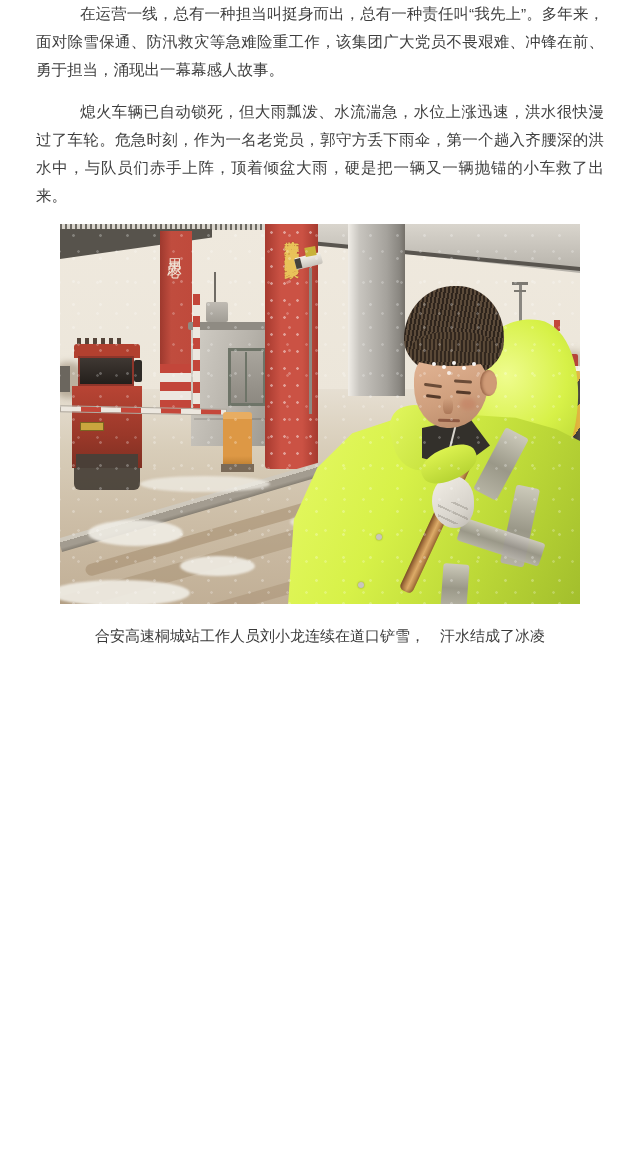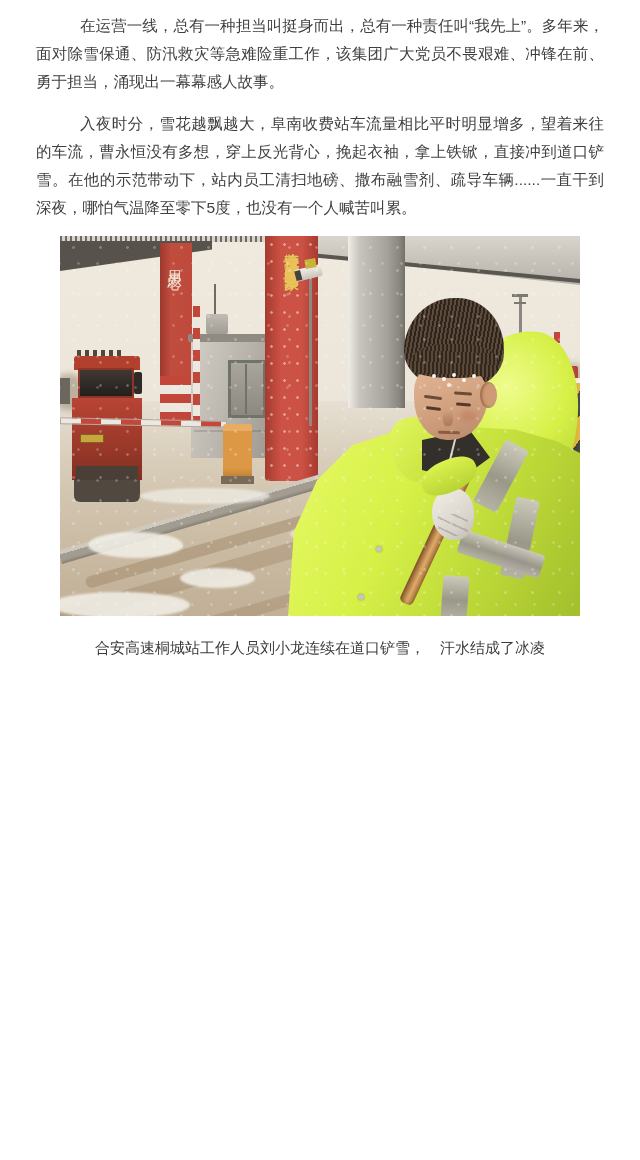--- a/index.html
+++ b/index.html
@@ -3,21 +3,21 @@
 <meta charset="utf-8">
 <style>
   :root{
     --text:#3f3f3f; --banner-red:#bf4a3c; --jacket-green:#d7f148;
     --hazard-yellow:#ddad2c; --photo-sky:#ece6da;
   }
   html,body{margin:0;padding:0;background:#fff;}
   #page{width:640px;height:1160px;overflow:hidden;background:#fff;
         font-family:"Liberation Sans","DejaVu Sans",sans-serif;position:relative;}
   
-  .article{padding:12px 36px 0;}
+  .article{padding:0 36px 0;}
   .para{font-size:15.5px;line-height:28px;color:var(--text);
         text-indent:44px;margin:0 0 14px;text-align:justify;}
   
   .photo-wrap{width:520px;margin:8px auto 0;}
   .photo{position:relative;width:520px;height:380px;overflow:hidden;
          background:linear-gradient(180deg,#efe9de 0%,var(--photo-sky) 45%,#e4dac8 100%);}
   .photo *{position:absolute;box-sizing:border-box;}
   .vtext{writing-mode:vertical-rl;text-orientation:upright;}
   
   .ground{left:0;top:165px;width:520px;height:215px;
@@ -213,21 +213,21 @@
   .wm-ch2{left:126px;top:24px;font-size:20px;letter-spacing:3px;line-height:1;}
   
   .caption{margin-top:22px;text-align:center;font-size:15px;color:#3a3a3a;line-height:20px;}
 </style>
 </head>
 <body>
 
 <div id="page">
   <div class="article">
     <p class="para">在运营一线，总有一种担当叫挺身而出，总有一种责任叫“我先上”。多年来，面对除雪保通、防汛救灾等急难险重工作，该集团广大党员不畏艰难、冲锋在前、勇于担当，涌现出一幕幕感人故事。</p>
-    <p class="para">入夜时分，雪花越飘越大，阜南收费站车流量相比平时明显增多，望着来往的车流，曹永恒没有多想，穿上反光背心，挽起衣袖，拿上铁锨，直接冲到道口铲雪。在他的示范带动下，站内员工清扫地磅、撒布融雪剂、疏导车辆......一直干到深夜，哪怕气温降至零下5度，也没有一个人喊苦叫累。</p>
+    <p class="para">熄火车辆已自动锁死，但大雨瓢泼、水流湍急，水位上涨迅速，洪水很快漫过了车轮。危急时刻，作为一名老党员，郭守方丢下雨伞，第一个趟入齐腰深的洪水中，与队员们赤手上阵，顶着倾盆大雨，硬是把一辆又一辆抛锚的小车救了出来。</p>
   </div>
 
   <div class="photo-wrap">
     <div class="photo">
       <div class="ground"></div>
       <div class="fascia"></div>
       <div class="canopy-left"></div>
       <div class="canopy-right"></div>
       <div class="canopy-right-edge"></div>
       <div class="trees left"></div>

